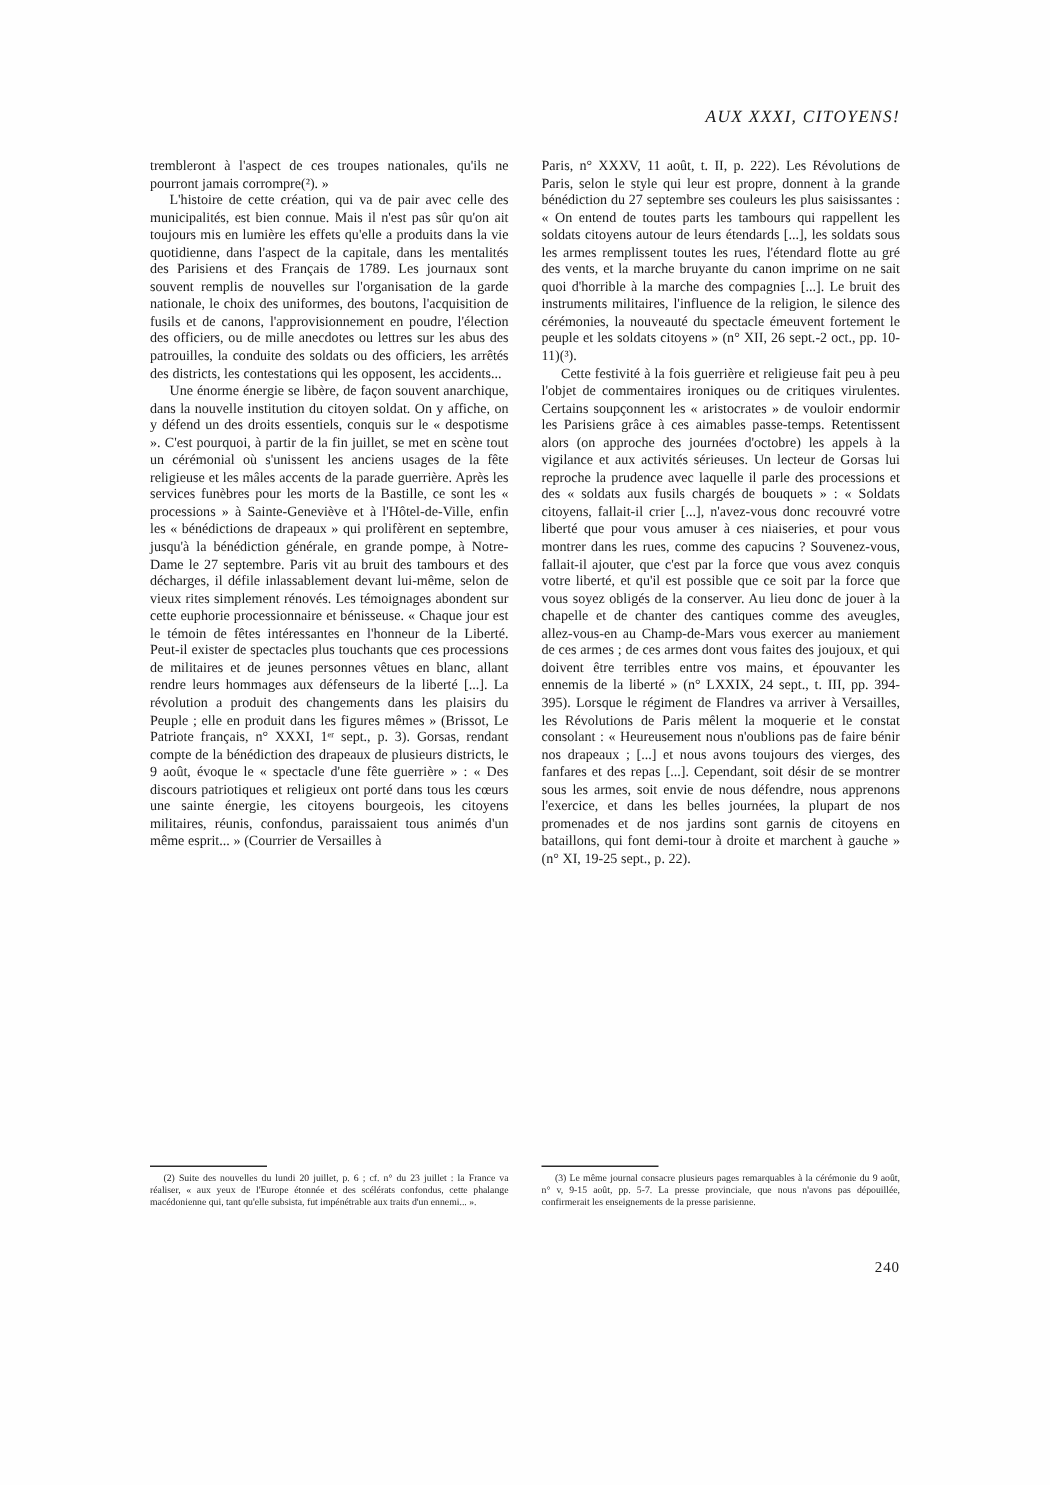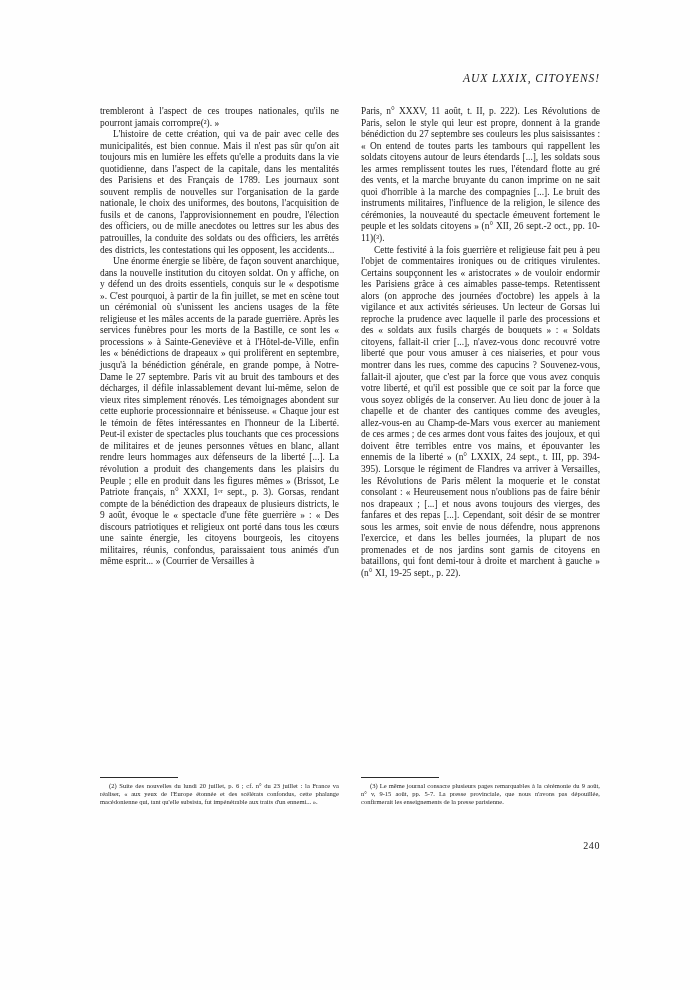--- a/index.html
+++ b/index.html
@@ -87,21 +87,21 @@
     font-size: 10px;
     letter-spacing: 0.6px;
     color: #1a1a1a;
   }
 </style>
 </head>
 <body>
 
 <div class="page">
 
-  <div class="running-head">AUX LXXIX, CITOYENS!</div>
+  <div class="running-head">AUX XXXI, CITOYENS!</div>
 
   <div class="columns">
 
     <div class="col">
       <p class="noindent">trembleront à l'aspect de ces troupes nationales, qu'ils ne pourront jamais corrompre(²). »</p>
       <p>L'histoire de cette création, qui va de pair avec celle des municipalités, est bien connue. Mais il n'est pas sûr qu'on ait toujours mis en lumière les effets qu'elle a produits dans la vie quotidienne, dans l'aspect de la capitale, dans les mentalités des Parisiens et des Français de 1789. Les journaux sont souvent remplis de nouvelles sur l'organisation de la garde nationale, le choix des uniformes, des boutons, l'acquisition de fusils et de canons, l'approvisionnement en poudre, l'élection des officiers, ou de mille anecdotes ou lettres sur les abus des patrouilles, la conduite des soldats ou des officiers, les arrêtés des districts, les contestations qui les opposent, les accidents...</p>
       <p>Une énorme énergie se libère, de façon souvent anarchique, dans la nouvelle institution du citoyen soldat. On y affiche, on y défend un des droits essentiels, conquis sur le « despotisme ». C'est pourquoi, à partir de la fin juillet, se met en scène tout un cérémonial où s'unissent les anciens usages de la fête religieuse et les mâles accents de la parade guerrière. Après les services funèbres pour les morts de la Bastille, ce sont les « processions » à Sainte-Geneviève et à l'Hôtel-de-Ville, enfin les « bénédictions de drapeaux » qui prolifèrent en septembre, jusqu'à la bénédiction générale, en grande pompe, à Notre-Dame le 27 septembre. Paris vit au bruit des tambours et des décharges, il défile inlassablement devant lui-même, selon de vieux rites simplement rénovés. Les témoignages abondent sur cette euphorie processionnaire et bénisseuse. « Chaque jour est le témoin de fêtes intéressantes en l'honneur de la Liberté. Peut-il exister de spectacles plus touchants que ces processions de militaires et de jeunes personnes vêtues en blanc, allant rendre leurs hommages aux défenseurs de la liberté [...]. La révolution a produit des changements dans les plaisirs du Peuple ; elle en produit dans les figures mêmes » (Brissot, Le Patriote français, n° XXXI, 1ᵉʳ sept., p. 3). Gorsas, rendant compte de la bénédiction des drapeaux de plusieurs districts, le 9 août, évoque le « spectacle d'une fête guerrière » : « Des discours patriotiques et religieux ont porté dans tous les cœurs une sainte énergie, les citoyens bourgeois, les citoyens militaires, réunis, confondus, paraissaient tous animés d'un même esprit... » (Courrier de Versailles à</p>
     </div>
 
     <div class="col">

